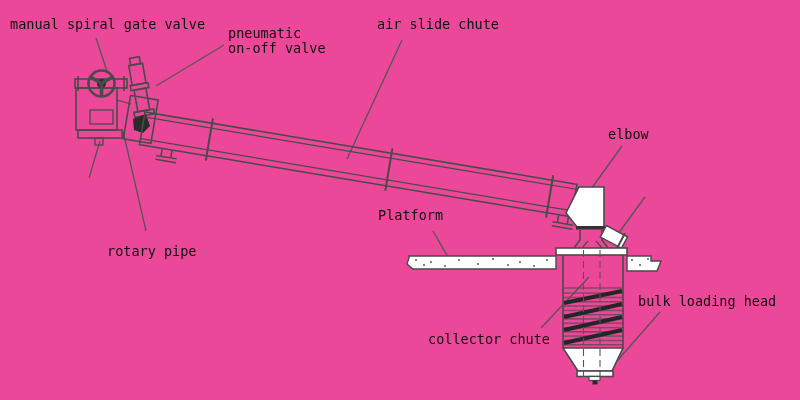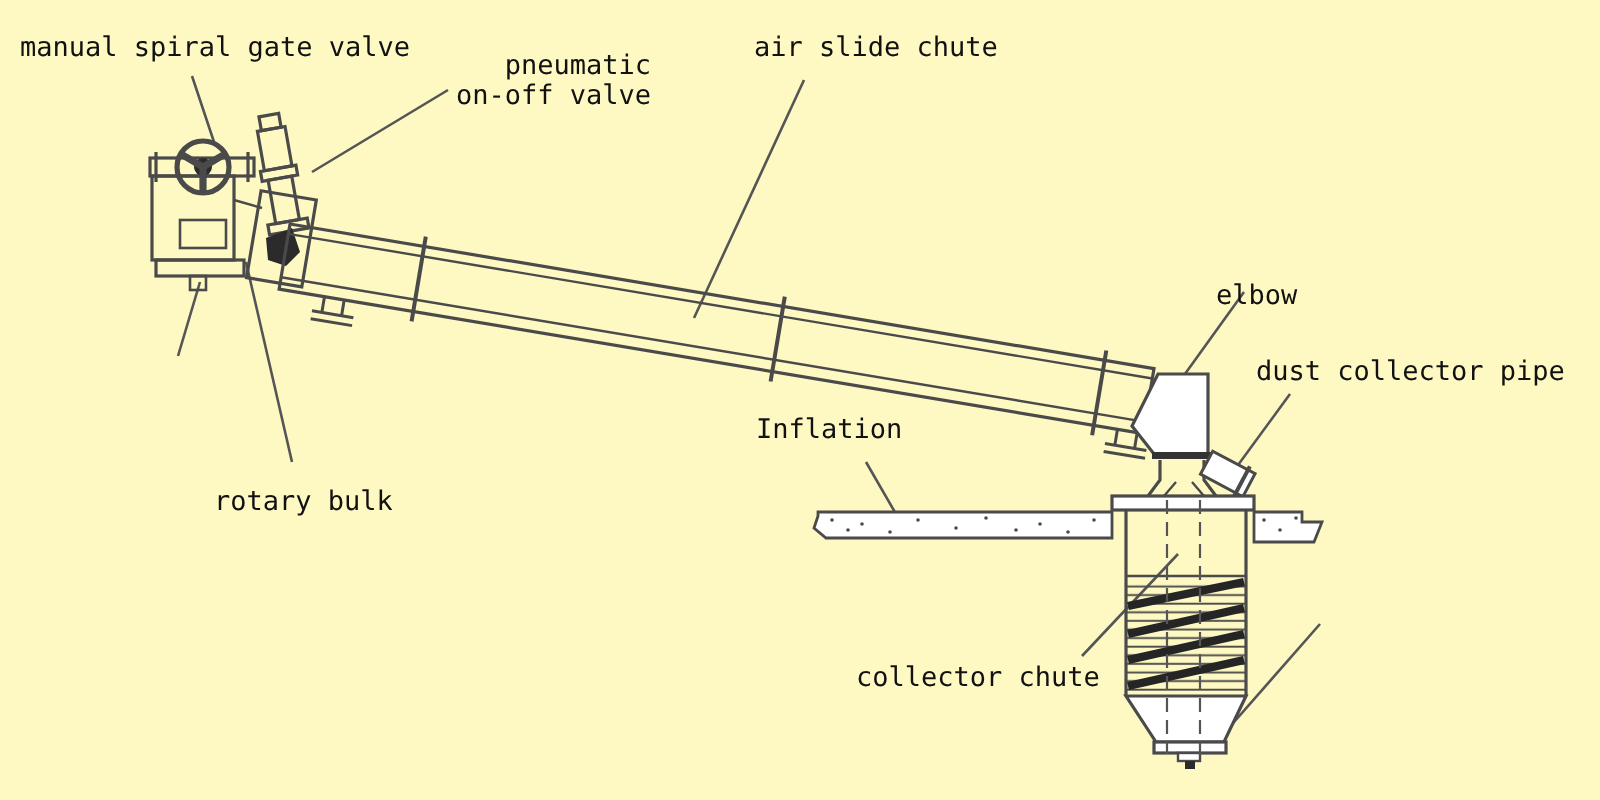--- a/index.html
+++ b/index.html
@@ -1,20 +1,19 @@
 <!DOCTYPE html>
 <html><head>
 <meta charset="utf-8">
 <style>
   html,body{margin:0;padding:0;background:#fff;}
   #stage{
-    position:relative;width:800px;height:400px;background:#fef9c3;
+    position:relative;width:800px;height:400px;background:#ec4899;
     font-family:"DejaVu Sans Mono","Liberation Mono",monospace;
     overflow:hidden;
-    text-align:right;
   }
   #drawing{position:absolute;left:0;top:0;}
   .lbl{
     position:absolute;color:#111111;font-size:13.5px;line-height:15px;
     white-space:pre;letter-spacing:0px;
   }
 </style>
 </head>
 <body>
 
@@ -149,18 +148,18 @@
         <line x1="583.5" y1="250" x2="583.5" y2="377"></line>
         <line x1="600" y1="250" x2="600" y2="377"></line>
       </g>
     </g>
   </svg>
 
   <div class="lbl" style="left:10px;top:17px">manual spiral gate valve</div>
   <div class="lbl" style="left:228px;top:26px">pneumatic
 on-off valve</div>
   <div class="lbl" style="left:377px;top:17px">air slide chute</div>
-  <div class="lbl" style="left:608px;top:141px">elbow</div>
-  <div class="lbl" style="left:628px;top:179px">dust collector pipe</div>
-  <div class="lbl" style="left:378px;top:208px">Inflation</div>
-  <div class="lbl" style="left:107px;top:244px">rotary bulk</div>
+  <div class="lbl" style="left:608px;top:127px">elbow</div>
+  <div class="lbl" style="left:378px;top:208px">Platform</div>
+  <div class="lbl" style="left:107px;top:244px">rotary pipe</div>
   <div class="lbl" style="left:428px;top:332px">collector chute</div>
+  <div class="lbl" style="left:638px;top:294px">bulk loading head</div>
 </div>
 
 </body></html>

